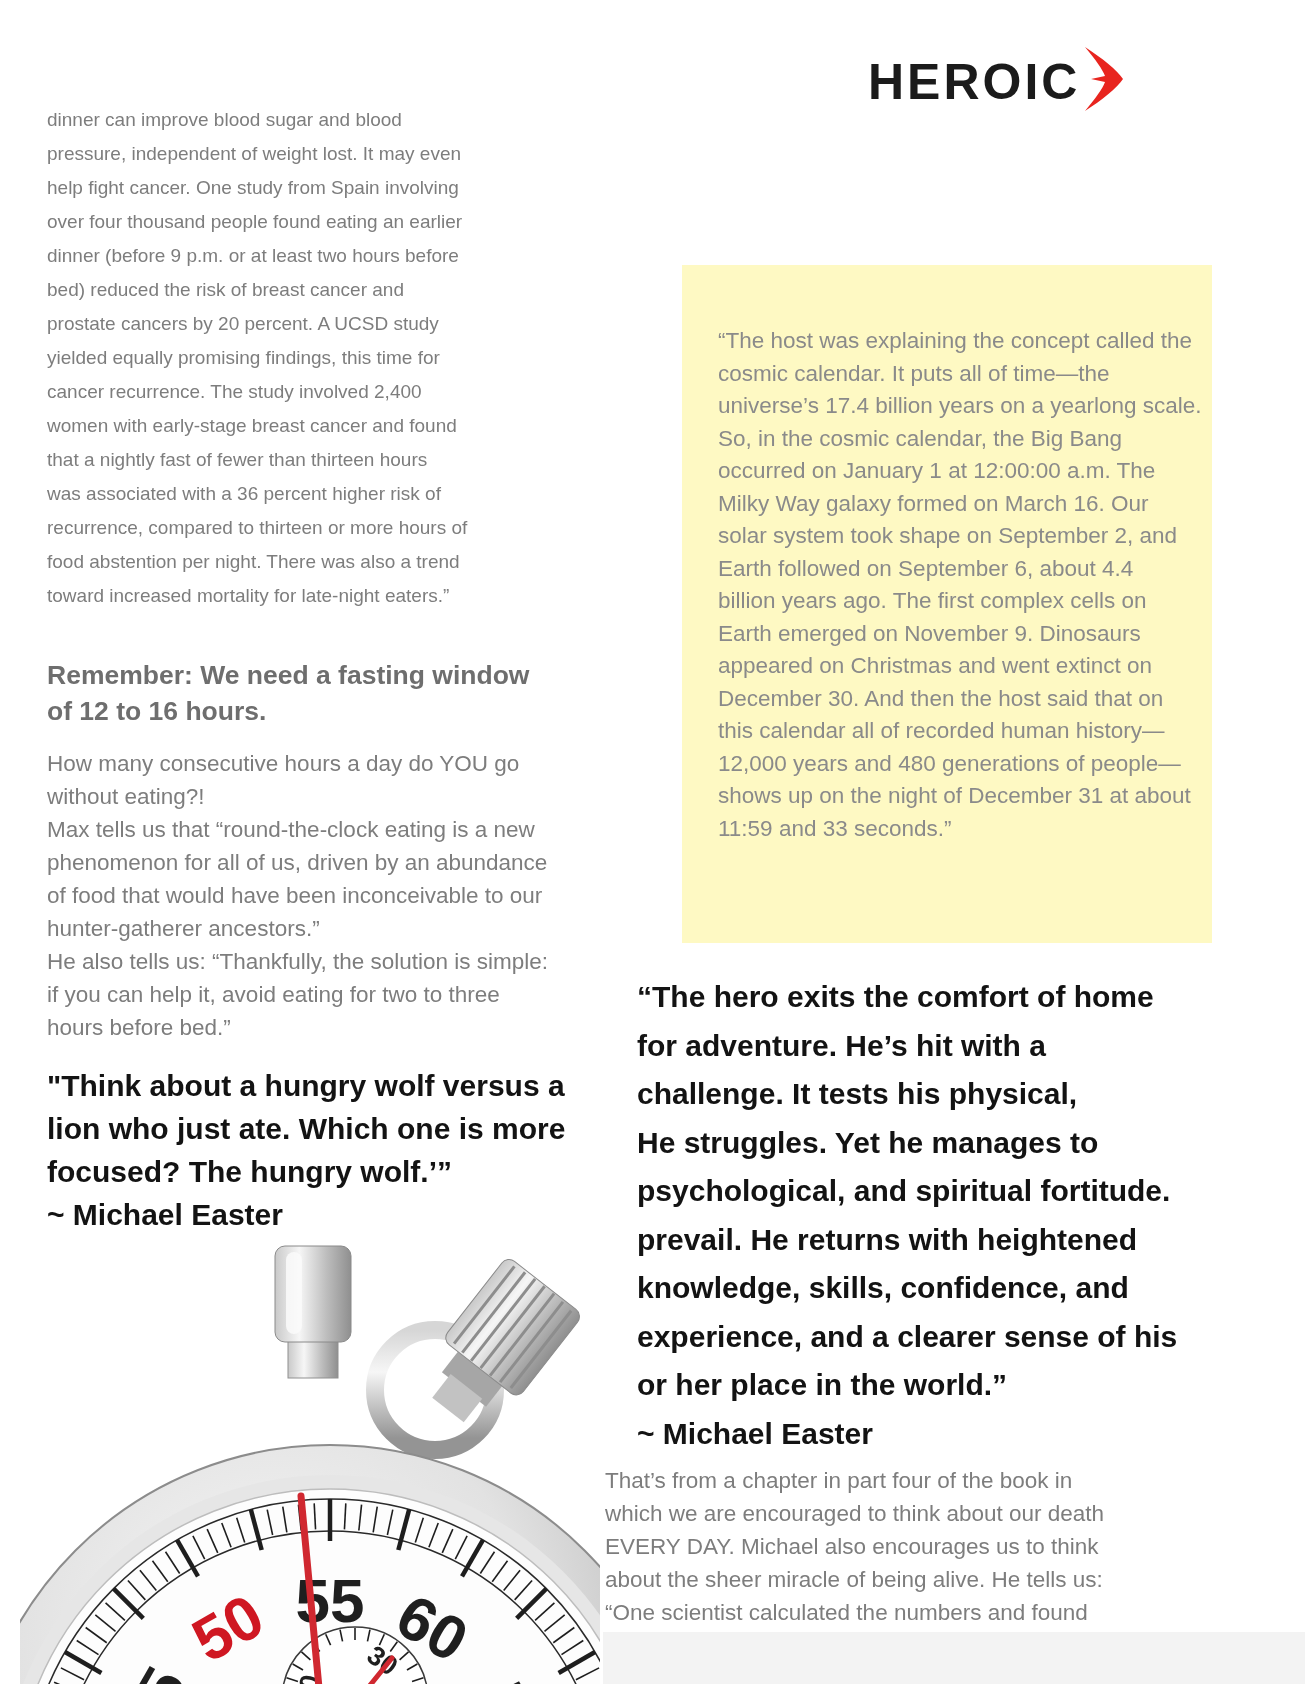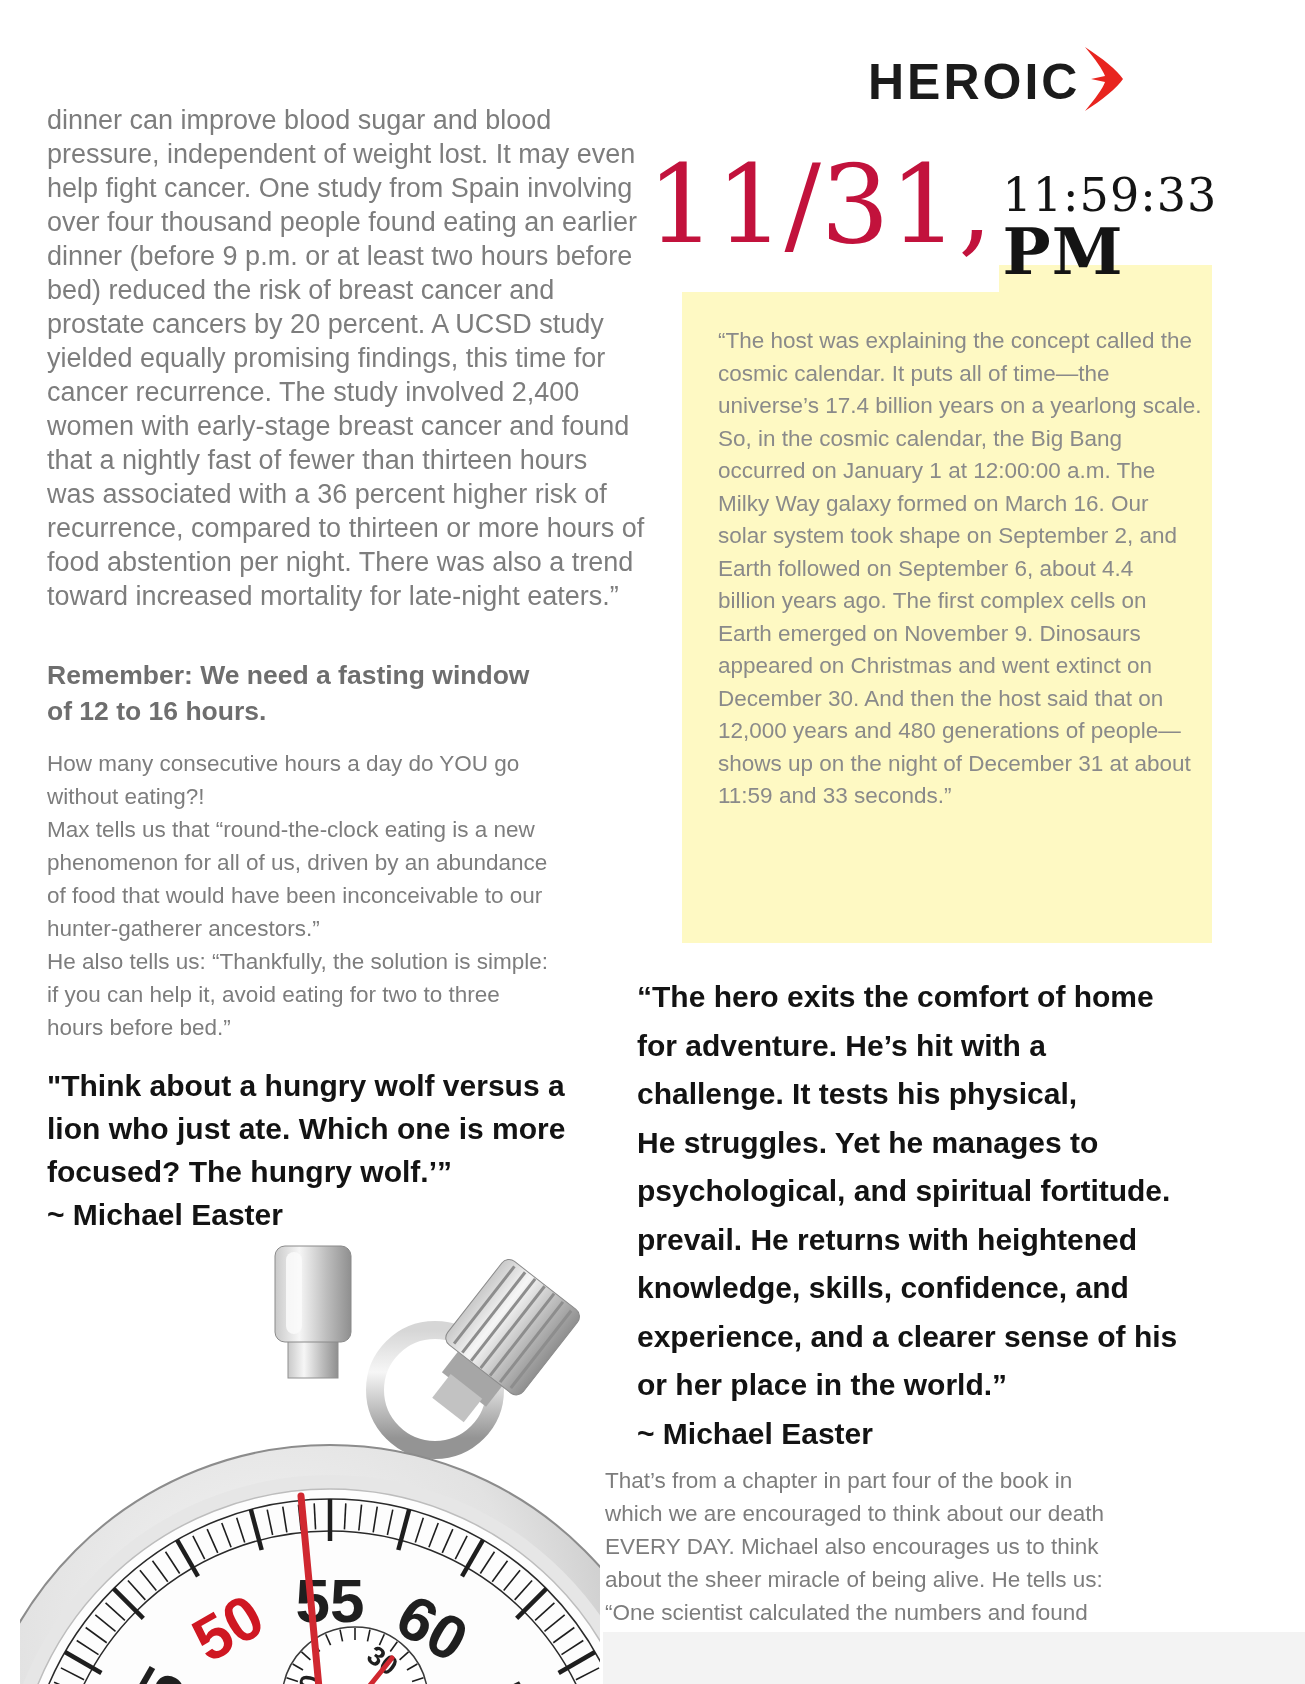--- a/index.html
+++ b/index.html
@@ -3,21 +3,21 @@
 <meta charset="utf-8">
 <style>
   html,body { margin:0; padding:0; background:#ffffff; }
   .page { position:relative; width:1305px; height:1684px; background:#ffffff; overflow:hidden;
           font-family:"Liberation Sans", sans-serif; }
 
   .line { white-space:nowrap; }
 
   
   .left-col { position:absolute; left:47px; top:103px; width:520px; }
-  .p-body div { font-size:27px; line-height:34px; color:#7d7d7d; }
+  .p-body div { font-size:19px; line-height:34px; color:#7d7d7d; }
   .heading { margin-top:44px; }
   .heading div { font-size:26.5px; line-height:36px; font-weight:bold; color:#6e6e6e; }
   .p-body2 { margin-top:18px; }
   .p-body2 div { font-size:22.5px; line-height:33px; color:#7d7d7d; }
   .lquote { margin-top:20px; width:560px; }
   .lquote div { font-size:30px; line-height:43px; font-weight:bold; color:#131313; }
 
   
   .logo { position:absolute; top:52px; left:868px; display:flex; align-items:center; }
   .logo-text { font-size:50px; font-weight:bold; letter-spacing:3px; color:#1b1b1b; }
@@ -97,42 +97,36 @@
     <div class="lquote">
       <div>
           <div class="line">"Think about a hungry wolf versus a</div>
           <div class="line">lion who just ate. Which one is more</div>
           <div class="line">focused? The hungry wolf.’”</div>
         </div>
       <div class="line">~ Michael Easter</div>
     </div>
   </div>
 
-  <div class="datewrap">
-    <span class="bigdate">11/31,</span>
-    <span class="timecol">
-      <div class="clock line">11:59:33</div>
-      <div class="meridiem line">PM</div>
-    </span>
-  </div>
 
   <div class="graybox">
     <div class="graybox-inner">
         <div class="line">“The host was explaining the concept called the</div>
         <div class="line">cosmic calendar. It puts all of time—the</div>
         <div class="line">universe’s 17.4 billion years on a yearlong scale.</div>
         <div class="line">So, in the cosmic calendar, the Big Bang</div>
         <div class="line">occurred on January 1 at 12:00:00 a.m. The</div>
         <div class="line">Milky Way galaxy formed on March 16. Our</div>
         <div class="line">solar system took shape on September 2, and</div>
         <div class="line">Earth followed on September 6, about 4.4</div>
         <div class="line">billion years ago. The first complex cells on</div>
         <div class="line">Earth emerged on November 9. Dinosaurs</div>
         <div class="line">appeared on Christmas and went extinct on</div>
         <div class="line">December 30. And then the host said that on</div>
+        <div class="line">this calendar all of recorded human history—</div>
         <div class="line">12,000 years and 480 generations of people—</div>
         <div class="line">shows up on the night of December 31 at about</div>
         <div class="line">11:59 and 33 seconds.”</div>
       </div>
   </div>
 
   <div class="rquote">
     <div>
         <div class="line">“The hero exits the comfort of home</div>
         <div class="line">for adventure. He’s hit with a</div>

